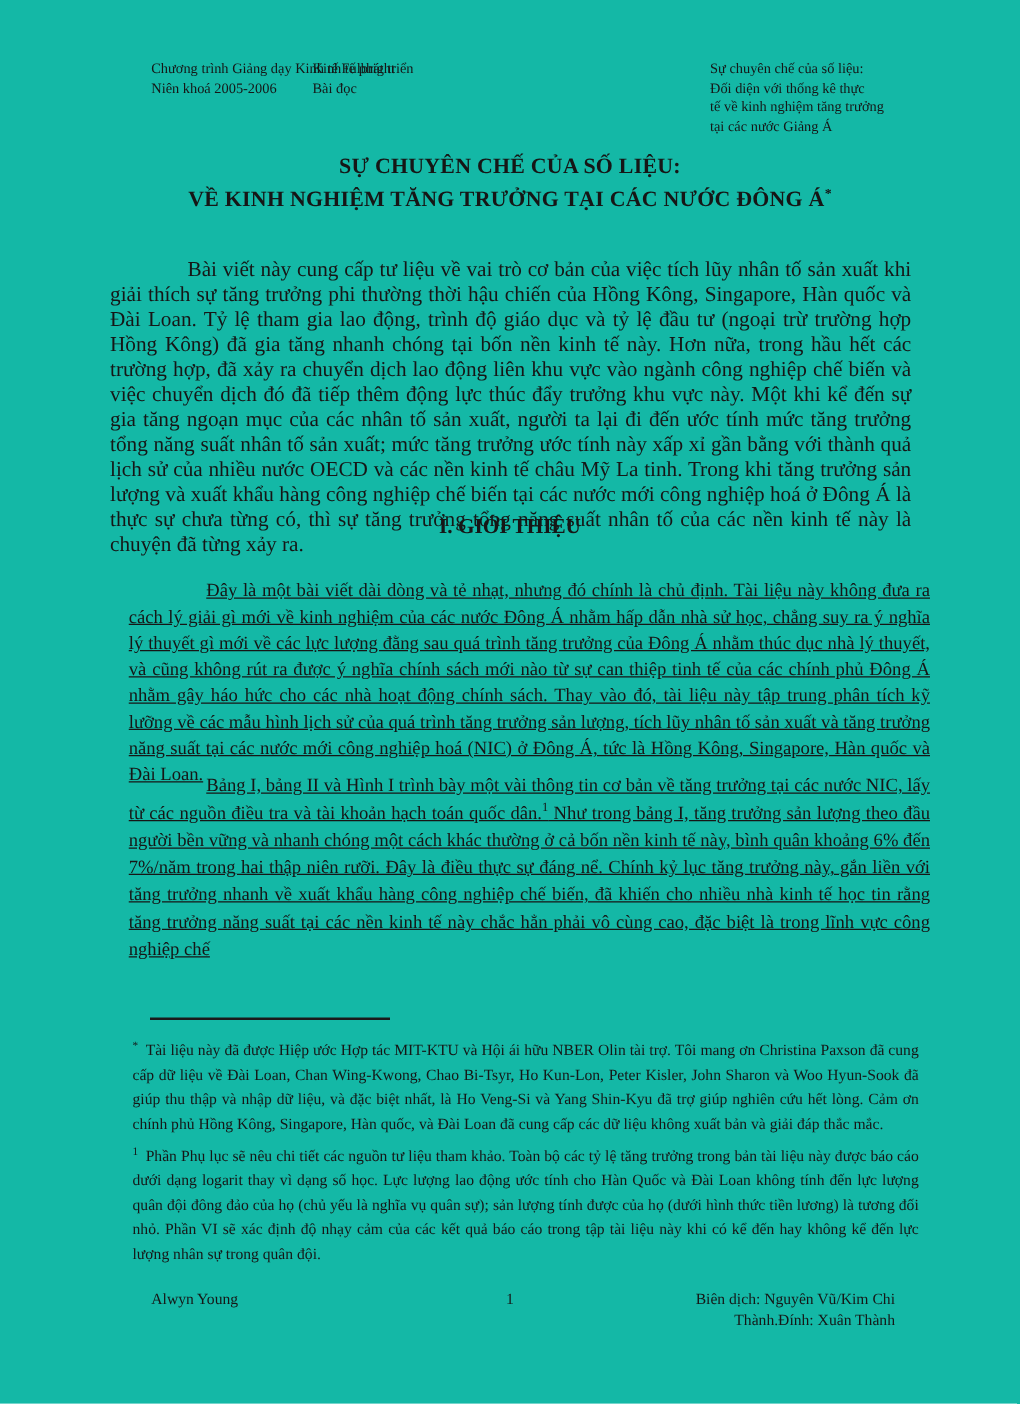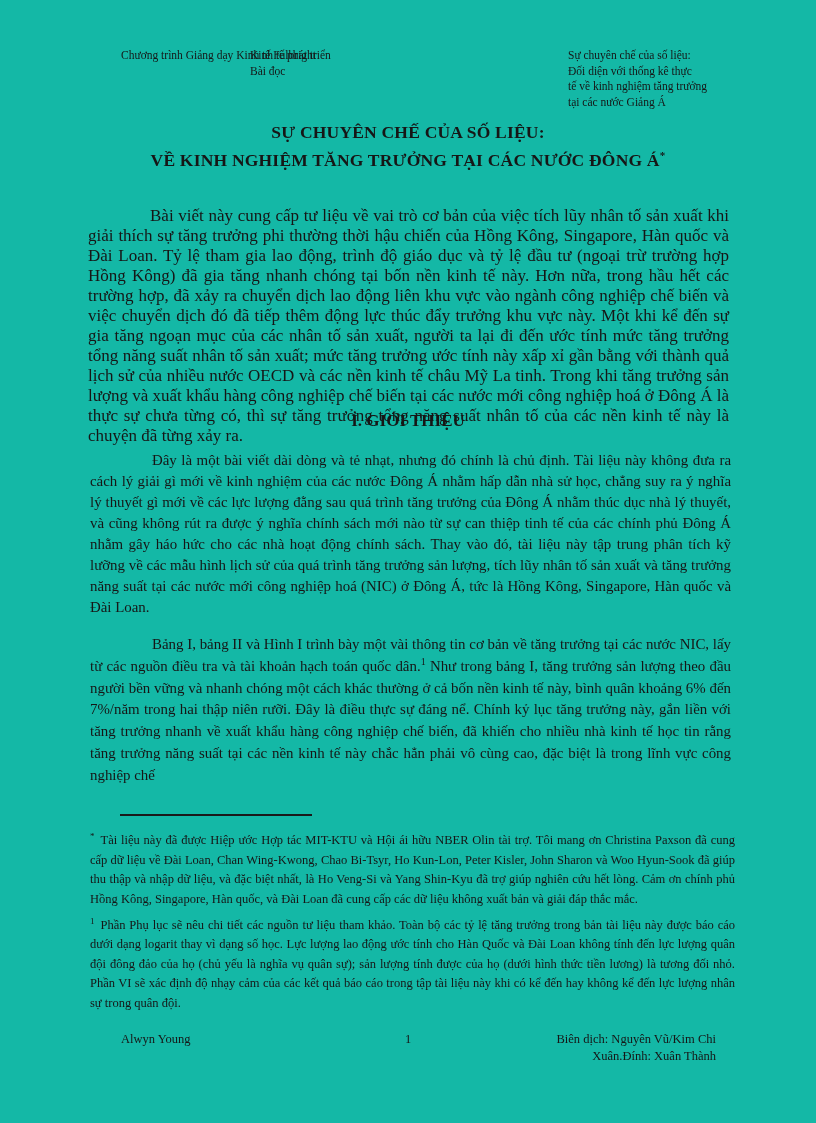--- a/index.html
+++ b/index.html
@@ -34,49 +34,51 @@
   
   .sec-heading {
     position: absolute; top: 411px; left: 0; right: 0;
     text-align: center; font-weight: bold; font-size: 17px;
   }
   
   .body-para {
     position: absolute; left: 90px; width: 641px;
     font-size: 14.9px; line-height: 21px;
     text-align: justify; text-indent: 62px;
-    margin: 0;
+    margin: 13px;
+    text-decoration: underline;
   }
   .para-1 { top: 450px; }
-  .para-2 { top: 634px; line-height: 21.8px; }
+  .para-2 { top: 606px; line-height: 21.8px; }
   .body-para sup { font-size: 10px; line-height: 0; }
   
   .fn-separator {
     position: absolute; top: 814px; left: 120px; width: 192px;
     border-top: 2px solid #1a1a1a; height: 0;
   }
   .footnotes {
     position: absolute; top: 827px; left: 90px; width: 645px;
     font-size: 12.5px; line-height: 19.6px; text-align: justify;
   }
-  .footnote { margin: 0 0 2px 0; }
+  .footnote { margin: 0 0 2px 16px; }
   .footnote sup { font-size: 9px; margin-right: 6px; }
   
   .footer { position: absolute; top: 1031px; left: 0; right: 0; font-size: 12.5px; line-height: 16.5px; }
   .footer-author { position: absolute; left: 121px; top: 0; }
   .footer-pagenum { position: absolute; left: 0; right: 0; top: 0; text-align: center; }
   .footer-credits { position: absolute; right: 100px; top: 0; text-align: right; }
 </style>
 </head>
 <body>
 
 <div class="page">
 
   <div class="hdr hdr-left">
     <div>Chương trình Giảng dạy Kinh tế Fulbright</div>
+    <div>Niên khoá 2005-2006</div>
   </div>
   <div class="hdr hdr-center">
     <div>Kinh tế phát triển</div>
     <div>Bài đọc</div>
   </div>
   <div class="hdr hdr-right">
     <div>Sự chuyên chế của số liệu:</div>
     <div>Đối diện với thống kê thực</div>
     <div>tế về kinh nghiệm tăng trưởng</div>
     <div>tại các nước Giảng Á</div>
@@ -100,17 +102,17 @@
   <div class="footnotes">
     <p class="footnote"><sup>*</sup><span>Tài liệu này đã được Hiệp ước Hợp tác MIT-KTU và Hội ái hữu NBER Olin tài trợ.  Tôi mang ơn Christina Paxson đã cung cấp dữ liệu về Đài Loan, Chan Wing-Kwong, Chao Bi-Tsyr, Ho Kun-Lon, Peter Kisler, John Sharon và Woo Hyun-Sook đã giúp thu thập và nhập dữ liệu, và đặc biệt nhất, là Ho Veng-Si và Yang Shin-Kyu đã trợ giúp nghiên cứu hết lòng.  Cảm ơn chính phủ Hồng Kông, Singapore, Hàn quốc, và Đài Loan đã cung cấp các dữ liệu không xuất bản và giải đáp thắc mắc.</span></p>
     <p class="footnote"><sup>1</sup><span>Phần Phụ lục sẽ nêu chi tiết các nguồn tư liệu tham khảo.  Toàn bộ các tỷ lệ tăng trưởng trong bản tài liệu này được báo cáo dưới dạng logarit thay vì dạng số học.  Lực lượng lao động ước tính cho Hàn Quốc và Đài Loan không tính đến lực lượng quân đội đông đảo của họ (chủ yếu là nghĩa vụ quân sự);  sản lượng tính được của họ (dưới hình thức tiền lương) là tương đối nhỏ.  Phần VI sẽ xác định độ nhạy cảm của các kết quả báo cáo trong tập tài liệu này khi có kể đến hay không kể đến lực lượng nhân sự trong quân đội.</span></p>
   </div>
 
   <div class="footer">
     <div class="footer-pagenum">1</div>
     <div class="footer-author">Alwyn Young</div>
     <div class="footer-credits">
       <div>Biên dịch: Nguyên Vũ/Kim Chi</div>
-      <div>Xuân.Đính: Xuân Thành</div>
+      <div>Thành.Đính: Xuân Thành</div>
     </div>
   </div>
 
 </div>
 
 </body></html>

